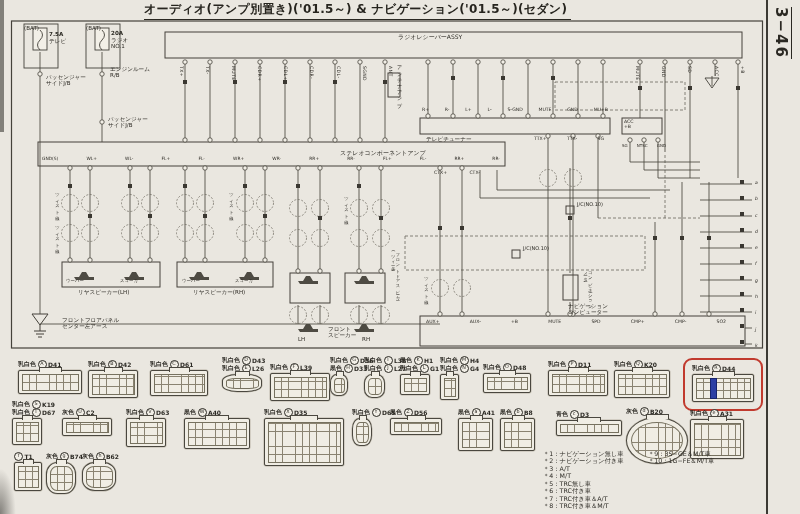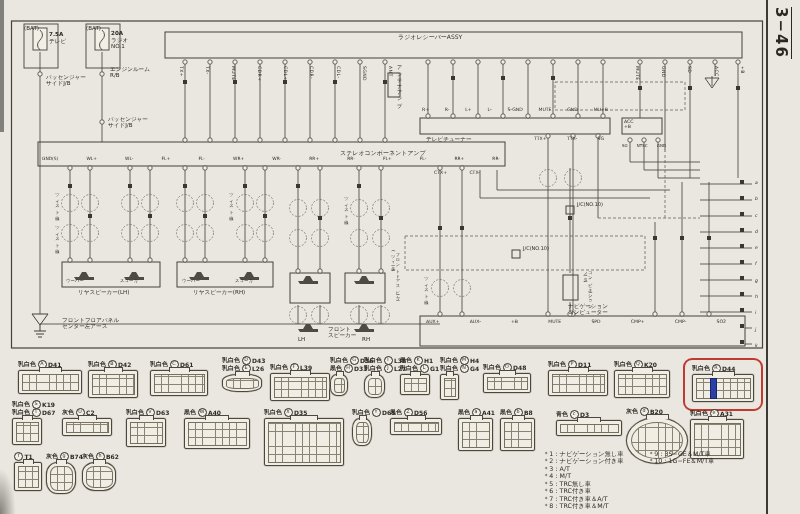--- a/index.html
+++ b/index.html
@@ -50,20 +50,21 @@
   .notes{position:absolute;font-size:6.3px;line-height:1.18;color:#2c2a24;white-space:nowrap;}
 </style>
 </head>
 <body>
 
 <div class="page">
   <div class="scan-edge-left"></div>
   <div class="scan-smudge"></div>
   <div class="page-rule"></div>
 
+  <div class="title">オーディオ(アンプ別置き)('01.5～) &amp; ナビゲーション('01.5～)(セダン)</div>
   <div class="pagenum">3−46</div>
 
   <div class="diagram">
     <svg id="wiresvg" width="758" height="336" viewBox="0 0 758 336">
 
       <rect x="1.5" y="3" width="751" height="327" fill="none" stroke="#44413a" stroke-width="1.2"></rect>
 
       <g fill="none" stroke="#44413a" stroke-width="0.9">
         <rect x="14" y="6" width="34" height="44"></rect>
           <rect x="76" y="6" width="34" height="44"></rect>

